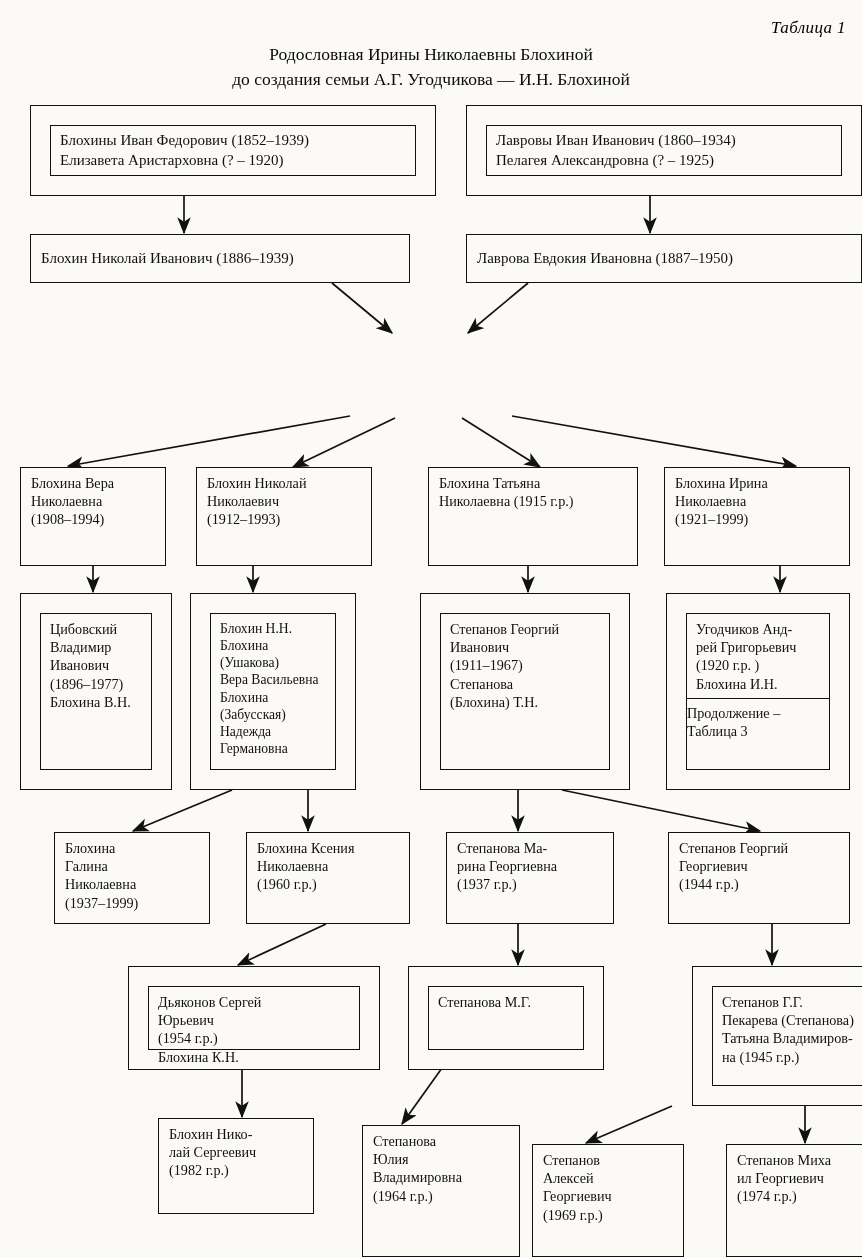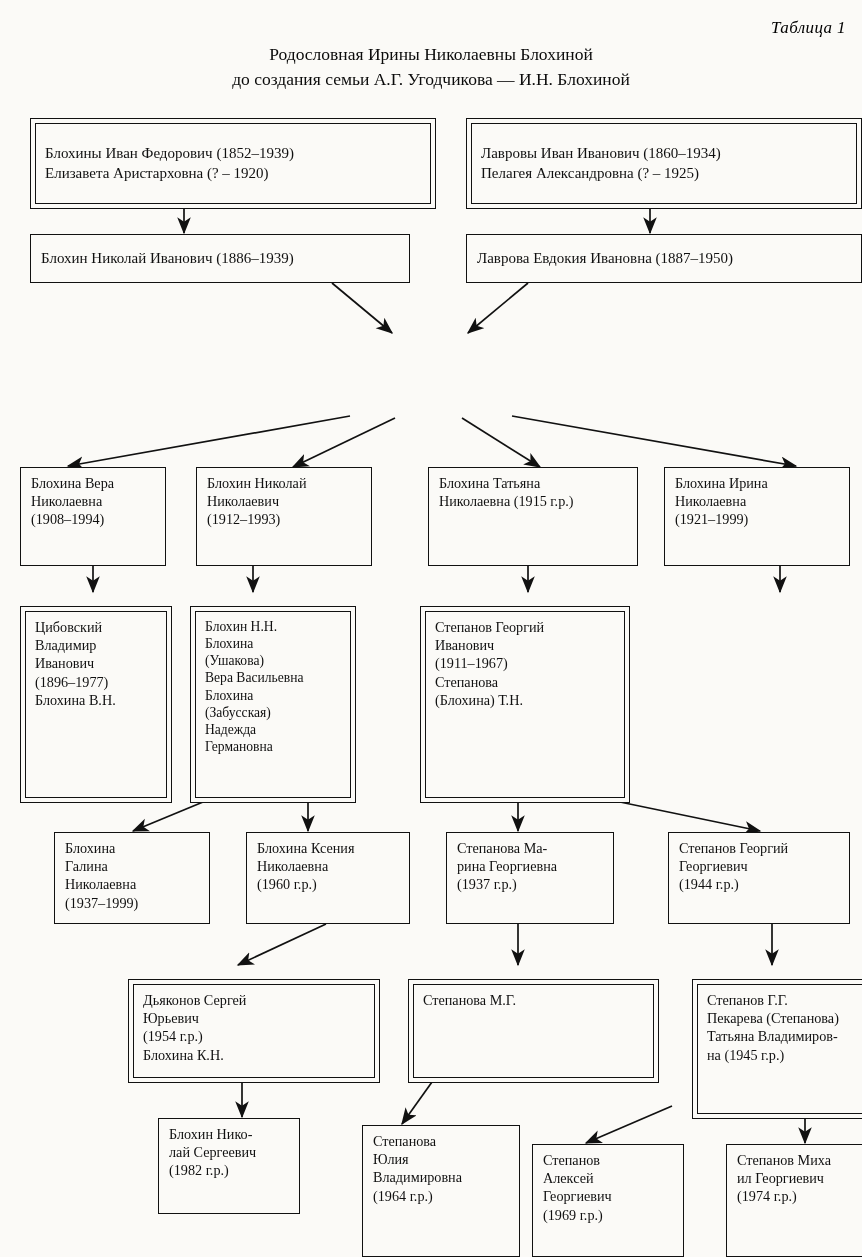--- a/index.html
+++ b/index.html
@@ -42,22 +42,21 @@
 
   
   .node{
     position:absolute;
     box-sizing:border-box;
     background:#fbfaf7;
     border:1.6px solid #111;
     z-index:2;
   }
   .node.dbl{
-    padding:4px;
-    margin-top:13px;
+    padding:19px;
   }
   .node .inner{
     box-sizing:border-box;
     width:100%;
     height:100%;
     border:1.6px solid #111;
     padding:6px 9px;
     display:flex;
     flex-direction:column;
     justify-content:flex-start;
@@ -217,20 +216,30 @@
   <div class="node dbl" style="left:420px; top:593px; width:210px; height:197px;">
     <div class="inner">
         <div class="txt sm">Степанов Георгий
 Иванович
 (1911–1967)
 Степанова
 (Блохина) Т.Н.</div>
       </div>
   </div>
 
+  <div class="node dbl" style="left:666px; top:593px; width:184px; height:197px;">
+    <div class="inner">
+      <div class="txt sm">Угодчиков Анд-
+рей Григорьевич
+(1920 г.р. )
+Блохина И.Н.</div>
+      <div class="txt sm divline">Продолжение –
+Таблица 3</div>
+    </div>
+  </div>
 
   <div class="node single" style="left:54px; top:832px; width:156px; height:92px;">
     <div class="inner">
         <div class="txt sm">Блохина
 Галина
 Николаевна
 (1937–1999)</div>
       </div>
   </div>
 
@@ -260,36 +269,36 @@
 
   <div class="node dbl" style="left:128px; top:966px; width:252px; height:104px;">
     <div class="inner">
         <div class="txt sm">Дьяконов Сергей
  Юрьевич
 (1954 г.р.)
 Блохина К.Н.</div>
       </div>
   </div>
 
-  <div class="node dbl" style="left:408px; top:966px; width:251px; height:104px;">
+  <div class="node dbl" style="left:408px; top:966px; width:196px; height:104px;">
     <div class="inner">
         <div class="txt sm">Степанова М.Г.</div>
       </div>
   </div>
 
   <div class="node dbl" style="left:692px; top:966px; width:206px; height:140px;">
     <div class="inner">
         <div class="txt sm">Степанов Г.Г.
 Пекарева (Степанова)
 Татьяна Владимиров-
 на (1945 г.р.)</div>
       </div>
   </div>
 
-  <div class="node single" style="left:158px; top:1118px; width:142px; height:96px;">
+  <div class="node single" style="left:158px; top:1118px; width:156px; height:96px;">
     <div class="inner">
         <div class="txt sm">Блохин Нико-
 лай Сергеевич
 (1982 г.р.)</div>
       </div>
   </div>
 
   <div class="node single" style="left:362px; top:1125px; width:158px; height:132px;">
     <div class="inner">
         <div class="txt sm">Степанова

